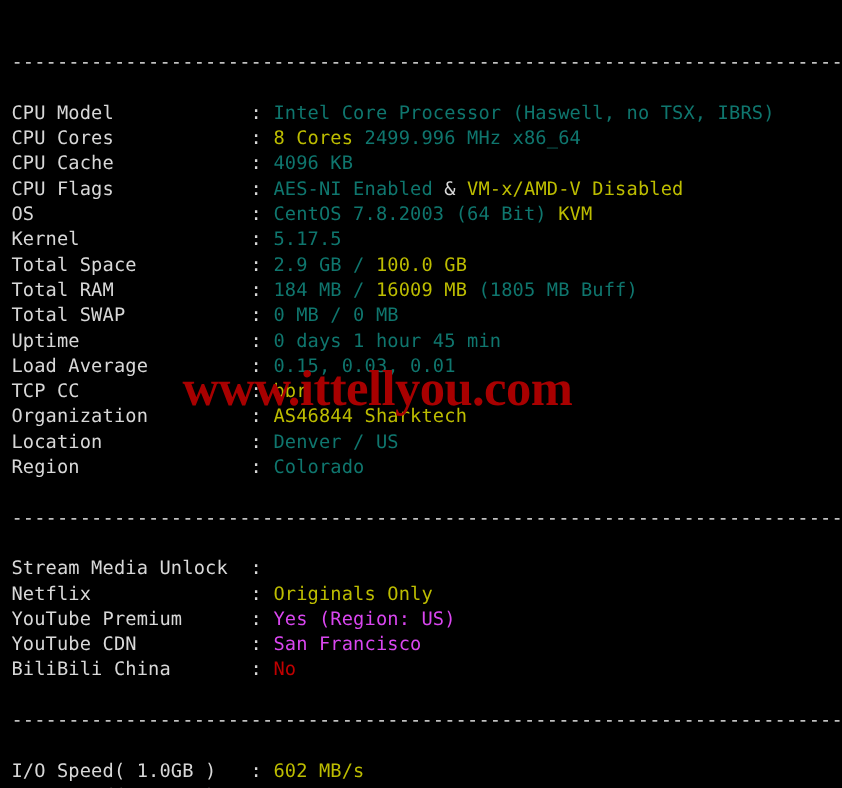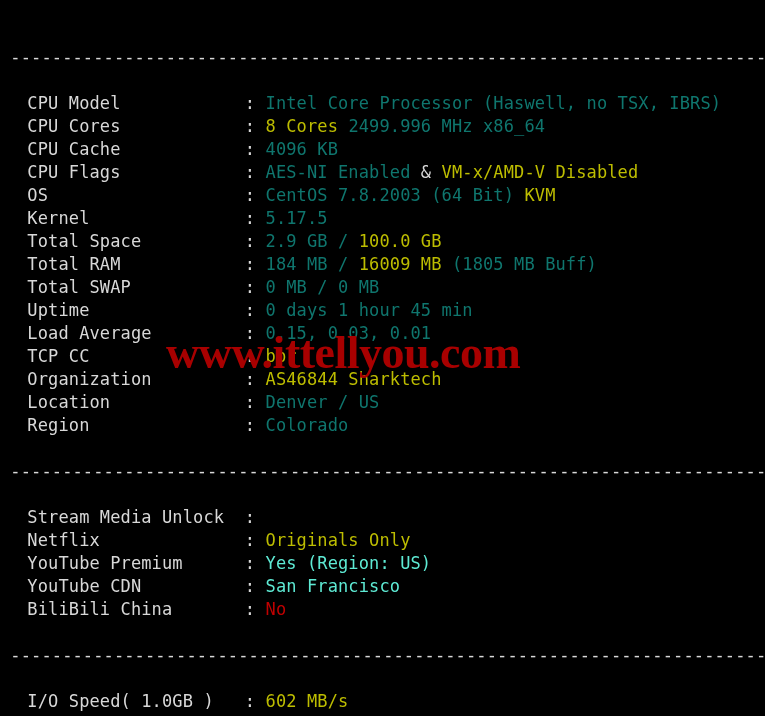--- a/index.html
+++ b/index.html
@@ -40,23 +40,23 @@
     white-space: pre;
     overflow: hidden;
     font-family: "DejaVu Sans Mono", "Liberation Mono", monospace;
     font-size: 17px;
     letter-spacing: 0.12px;
   }
   .blank { height: 23px; }
   .w  { color: #d8d8d8; }
   .c  { color: #0f766e; }
   .y  { color: #bdbd00; }
-  .g  { color: #5eead4; }
+  .g  { color: #d946ef; }
   .r  { color: #c00000; text-align: right; }
-  .label { color: #d8d8d8; padding-left: 17px; }
+  .label { color: #d8d8d8; }
   .colon { color: #d8d8d8; }
 
   #watermark {
     position: absolute;
     left: 166px;
     top: 330px;
     font-family: Liberation Serif, serif;
     font-size: 46px;
     font-weight: bold;
     color: #a80000;

